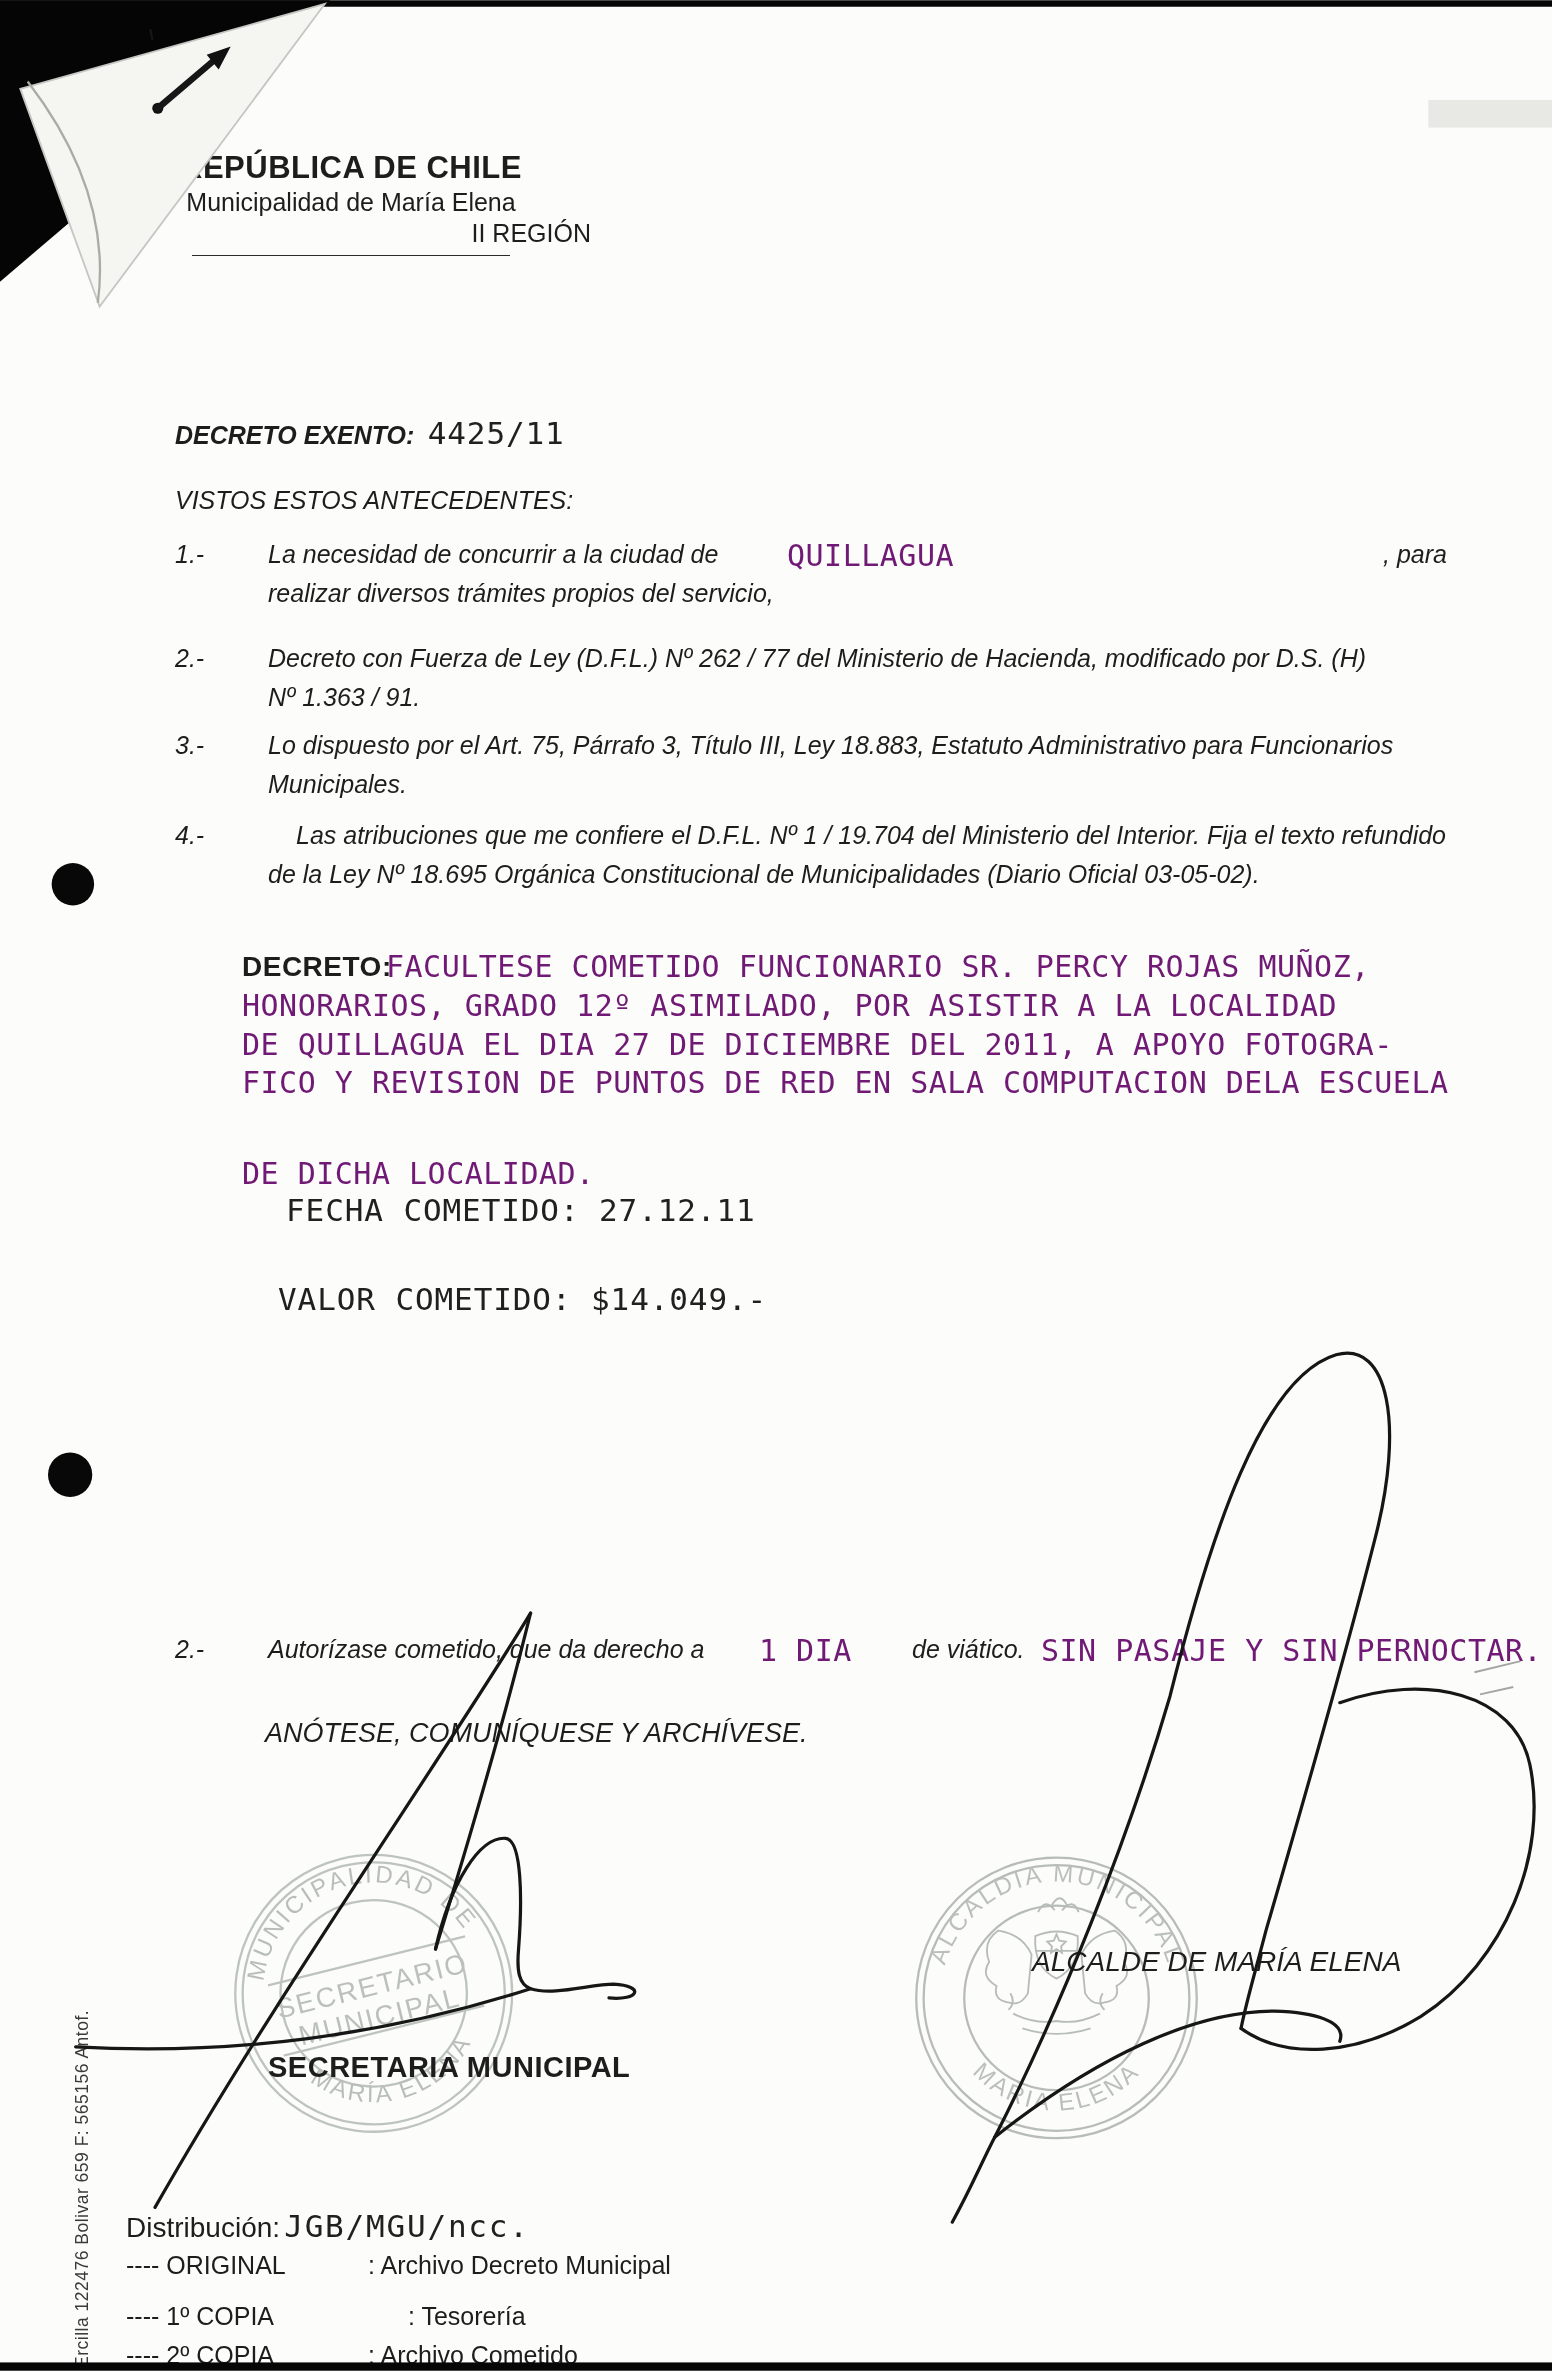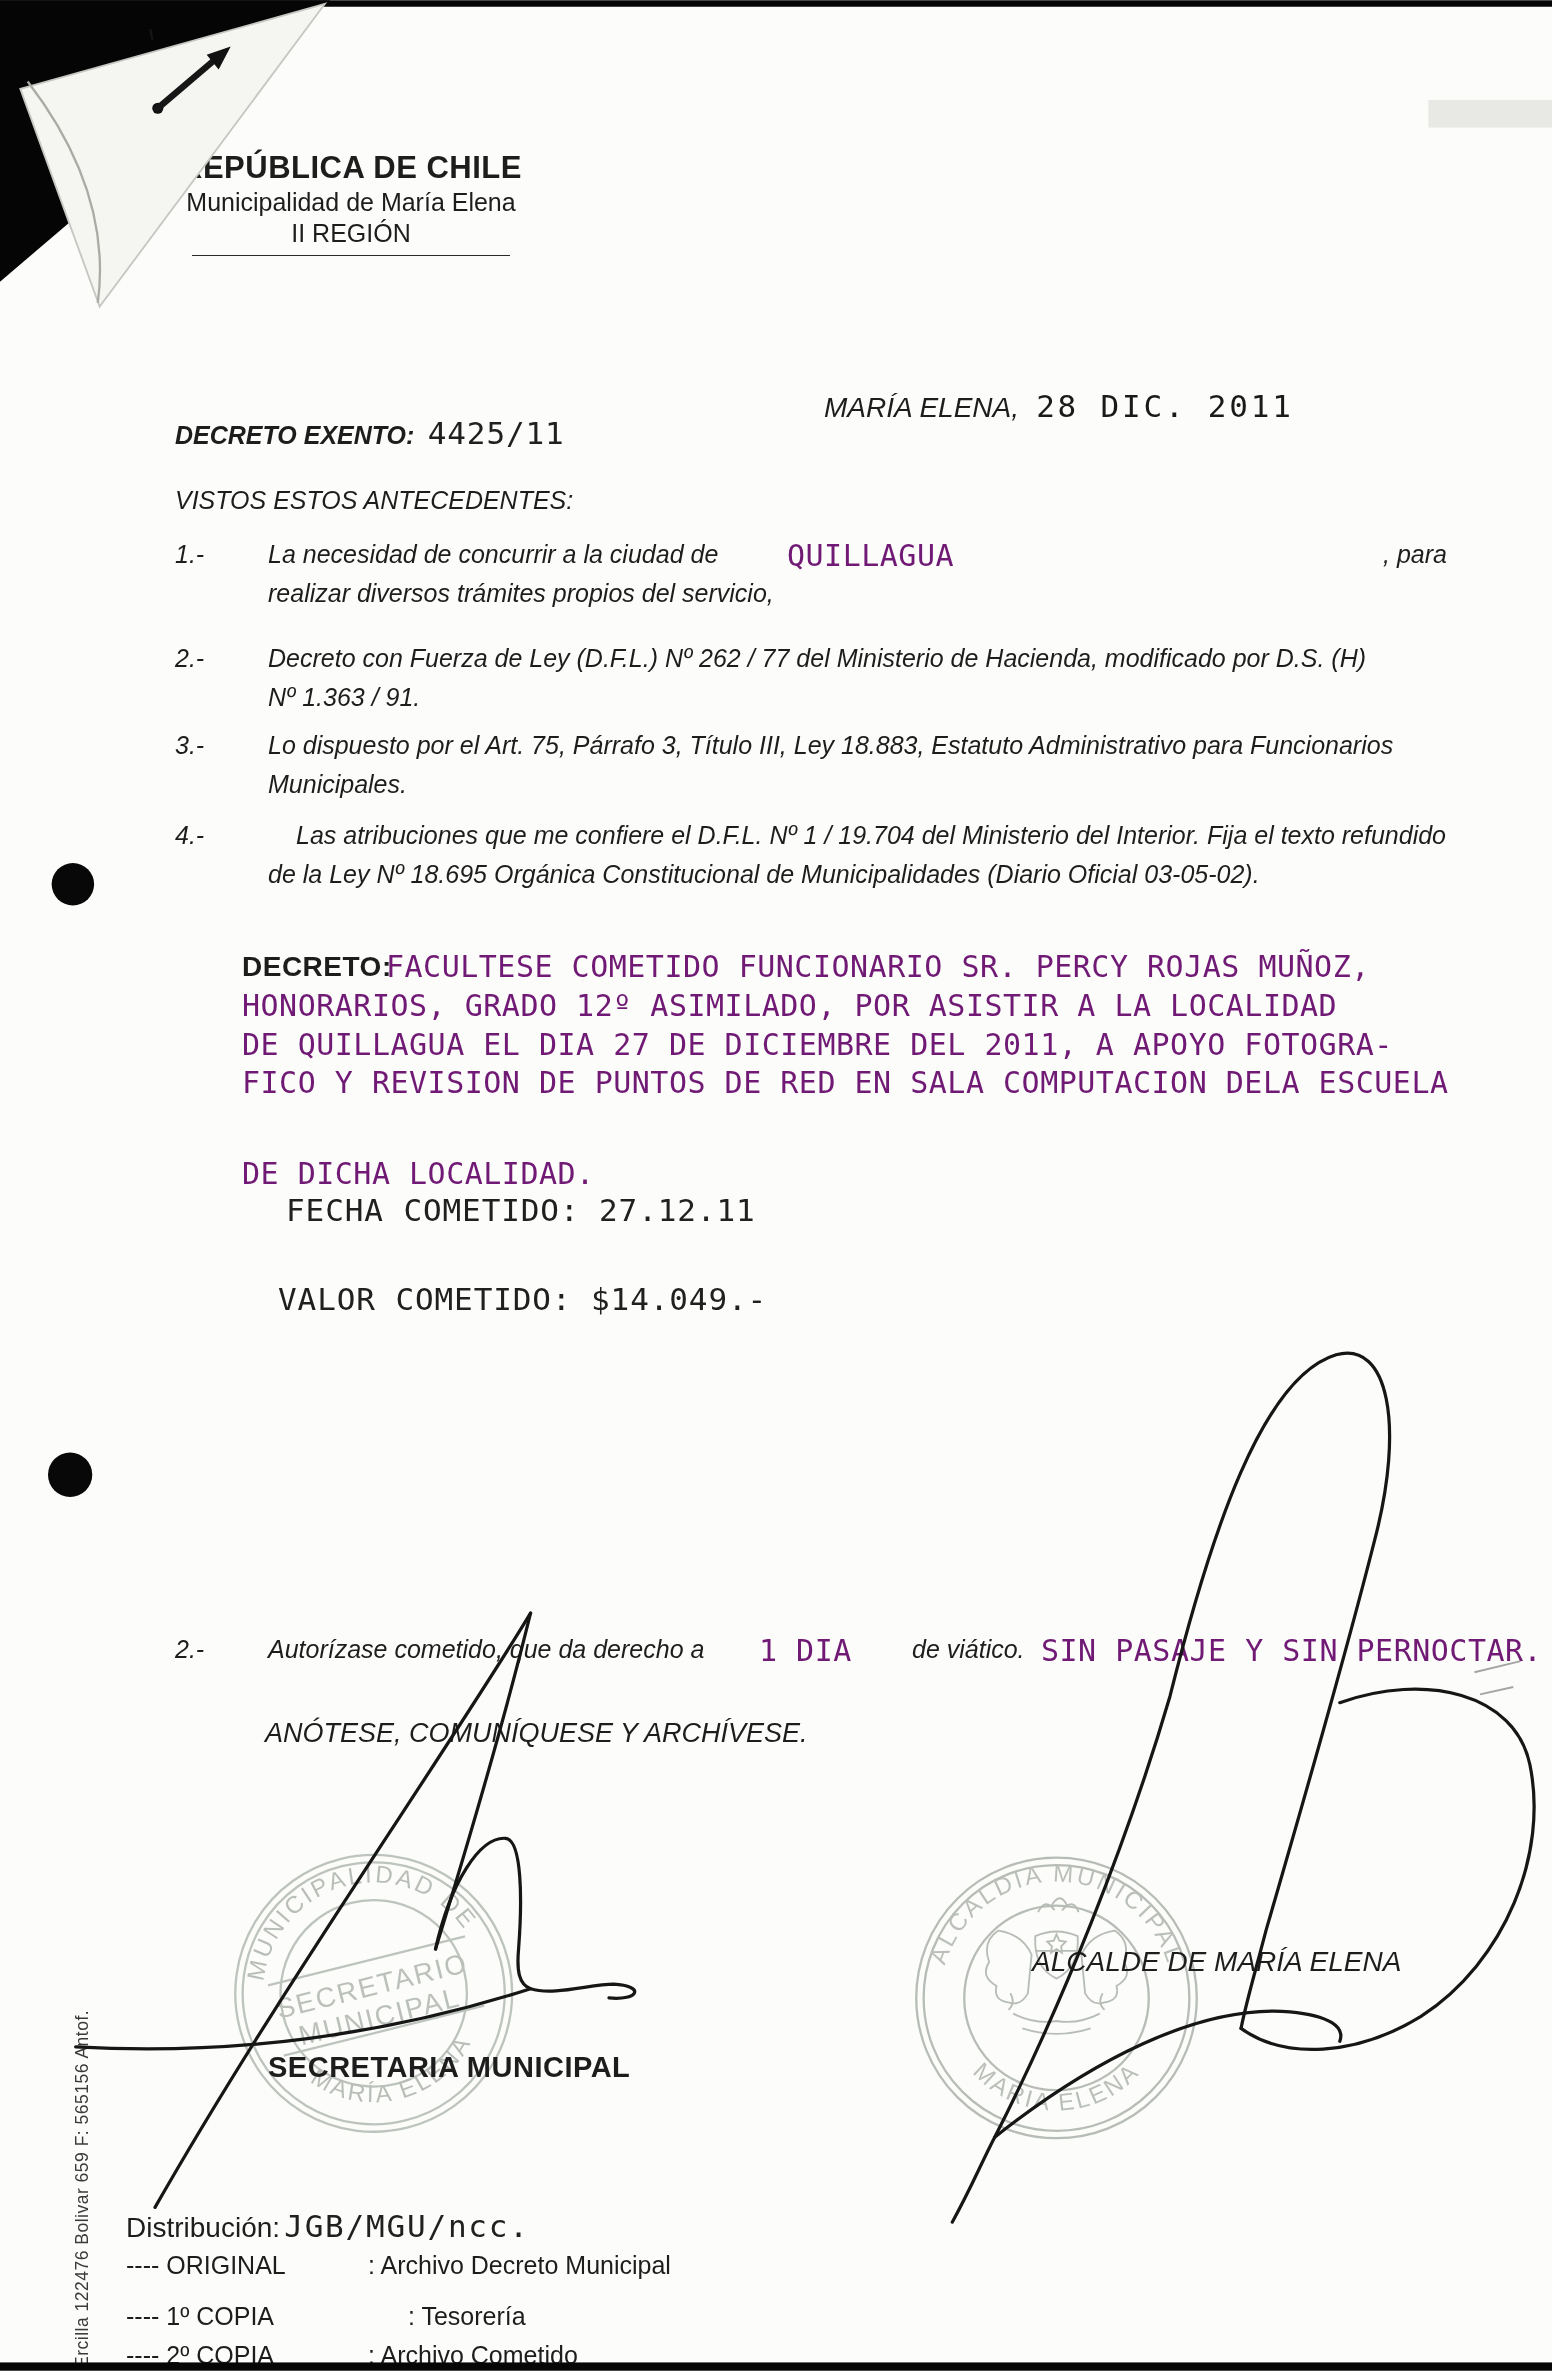--- a/index.html
+++ b/index.html
@@ -10,21 +10,21 @@
   
   .it{font-style:italic;font-size:25px;}
   .bold-it{font-style:italic;font-weight:700;font-size:25px;}
   
   .tw{font-family:"DejaVu Sans Mono",monospace;font-size:30px;color:#701a75;letter-spacing:0.5px;white-space:nowrap;}
   .tw-lg{font-family:"DejaVu Sans Mono",monospace;font-size:31px;color:#202020;letter-spacing:0.9px;white-space:nowrap;}
   .tw-stamp{font-family:"DejaVu Sans Mono",monospace;font-size:31px;color:#1a1a1a;letter-spacing:2.8px;white-space:nowrap;}
   .header{left:111px;top:150px;width:480px;text-align:center;}
   .header .h1{font-weight:700;font-size:31px;letter-spacing:0.5px;}
   .header .h2{font-size:25px;margin-top:1.8px;}
-  .header .h3{font-size:25px;margin-top:1.8px;}
+  .header .h3{font-size:25px;margin-top:1.8px;text-align:right;}
   .header .rule{width:318px;margin:7.4px auto 0 auto;border-bottom:1.8px solid #2a2a2a;}
   .item-num{position:absolute;left:175px;font-style:italic;font-size:25px;}
   .item-body{position:absolute;left:268px;width:1200px;}
   .dec-line{position:absolute;left:242px;white-space:nowrap;}
   .dist-row{display:flex;font-size:25px;}
   .dist-row .nm{width:242px;white-space:nowrap;}
   .side-note{left:72px;top:2368px;transform:rotate(-90deg);transform-origin:0 0;
              font-size:17.5px;color:#3a3a3a;letter-spacing:0.5px;white-space:nowrap;}
   svg text{font-family:"Liberation Sans",sans-serif;}
   .stamp-arc{font-size:26px;letter-spacing:3px;fill:#8f998f;}
@@ -85,24 +85,20 @@
     </g>
   </svg>
 
   <div class="abs z2 header">
     <div class="h1">REPÚBLICA DE CHILE</div>
     <div class="h2">Municipalidad de María Elena</div>
     <div class="h3">II REGIÓN</div>
     <div class="rule"></div>
   </div>
 
-  <div class="abs z2" style="left:824px;top:388px;">
-    <span class="it" style="font-size:28px;">MARÍA ELENA,</span>
-    <span class="tw-stamp" style="margin-left:13px;">28 DIC. 2011</span>
-  </div>
 
   <div class="abs z2" style="left:175px;top:415px;">
     <span class="bold-it">DECRETO EXENTO:</span>
     <span class="tw-lg" style="margin-left:9.2px;">4425/11</span>
   </div>
 
   <div class="abs z2 it" style="left:175px;top:486px;">VISTOS ESTOS ANTECEDENTES:</div>
 
   <div class="abs z2" style="left:0;top:540px;width:1552px;height:83px;">
     <span class="item-num">1.-</span>

